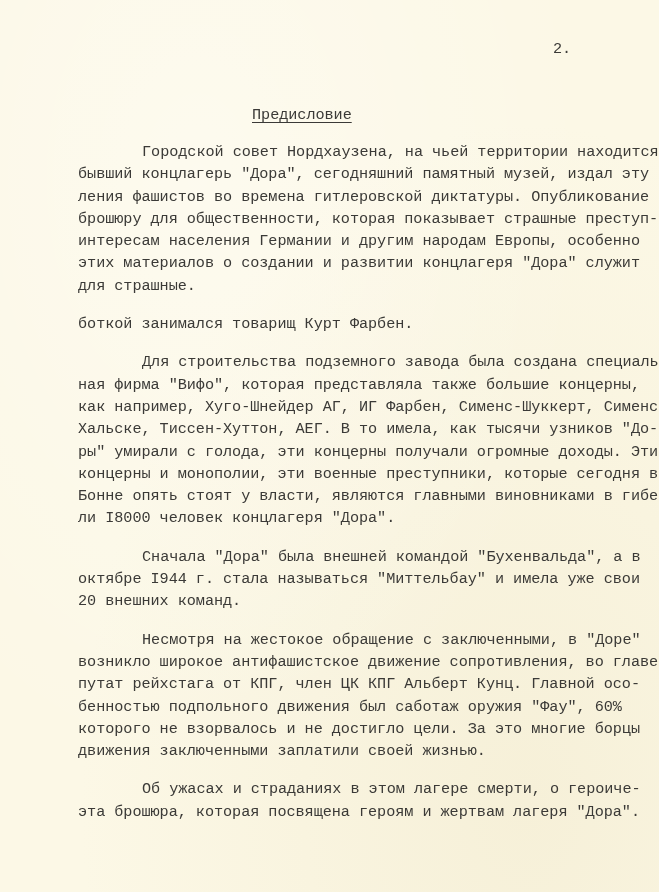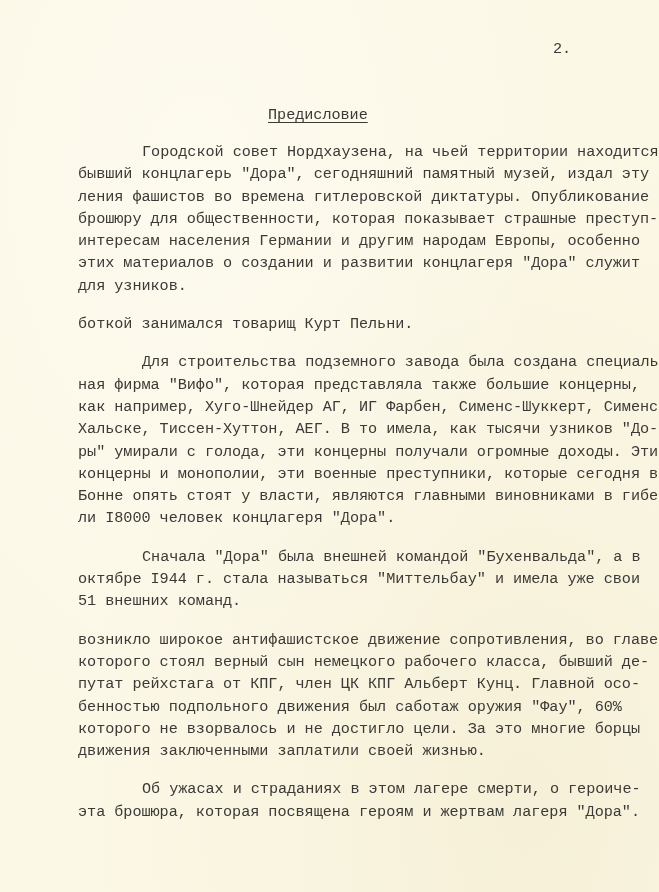--- a/index.html
+++ b/index.html
@@ -28,21 +28,21 @@
       font-size: 15.2px;
       letter-spacing: -0.05px;
     }
     .page-number {
       position: absolute;
       left: 553px;
       top: 40px;
     }
     .heading {
       position: absolute;
-      left: 268px;
+      left: 252px;
       top: 106px;
       text-decoration: underline;
       text-underline-offset: 3px;
       text-decoration-thickness: 1px;
     }
     .body-text {
       position: absolute;
       left: 78px;
       top: 141px;
       width: 575px;
@@ -71,47 +71,47 @@
 
   <div class="mono body-text">
 
     <div class="para">
       <span class="line indent">Городской совет Нордхаузена, на чьей территории находится</span>
       <span class="line">бывший концлагерь "Дора", сегодняшний памятный музей, издал эту</span>
       <span class="line">ления фашистов во времена гитлеровской диктатуры. Опубликование</span>
       <span class="line">брошюру для общественности, которая показывает страшные преступ-</span>
       <span class="line">интересам населения Германии и другим народам Европы, особенно</span>
       <span class="line">этих материалов о создании и развитии концлагеря "Дора" служит</span>
-      <span class="line">для узников.</span>
+      <span class="line">для страшные.</span>
     </div>
 
     <div class="para">
-      <span class="line">боткой занимался товарищ Курт Пельни.</span>
+      <span class="line">боткой занимался товарищ Курт Фарбен.</span>
     </div>
 
     <div class="para">
       <span class="line indent">Для строительства подземного завода была создана специаль-</span>
       <span class="line">ная фирма "Вифо", которая представляла также большие концерны,</span>
       <span class="line">как например, Хуго-Шнейдер АГ, ИГ Фарбен, Сименс-Шуккерт, Сименс-</span>
       <span class="line">Хальске, Тиссен-Хуттон, АЕГ. В то имела, как тысячи узников "До-</span>
       <span class="line">ры" умирали с голода, эти концерны получали огромные доходы. Эти</span>
       <span class="line">концерны и монополии, эти военные преступники, которые сегодня в</span>
       <span class="line">Бонне опять стоят у власти, являются главными виновниками в гибе-</span>
       <span class="line">ли I8000 человек концлагеря "Дора".</span>
     </div>
 
     <div class="para">
       <span class="line indent">Сначала "Дора" была внешней командой "Бухенвальда", а в</span>
       <span class="line">октябре I944 г. стала называться "Миттельбау" и имела уже свои</span>
-      <span class="line">51 внешних команд.</span>
+      <span class="line">20 внешних команд.</span>
     </div>
 
     <div class="para">
+      <span class="line indent">Несмотря на жестокое обращение с заключенными, в "Доре"</span>
       <span class="line">возникло широкое антифашистское движение сопротивления, во главе</span>
-      <span class="line">которого стоял верный сын немецкого рабочего класса, бывший де-</span>
       <span class="line">путат рейхстага от КПГ, член ЦК КПГ Альберт Кунц. Главной осо-</span>
       <span class="line">бенностью подпольного движения был саботаж оружия "Фау", 60%</span>
       <span class="line">которого не взорвалось и не достигло цели. За это многие борцы</span>
       <span class="line">движения заключенными заплатили своей жизнью.</span>
     </div>
 
     <div class="para">
       <span class="line indent">Об ужасах и страданиях в этом лагере смерти, о герoиче-</span>
       <span class="line">эта брошюра, которая посвящена героям и жертвам лагеря "Дора".</span>
     </div>

